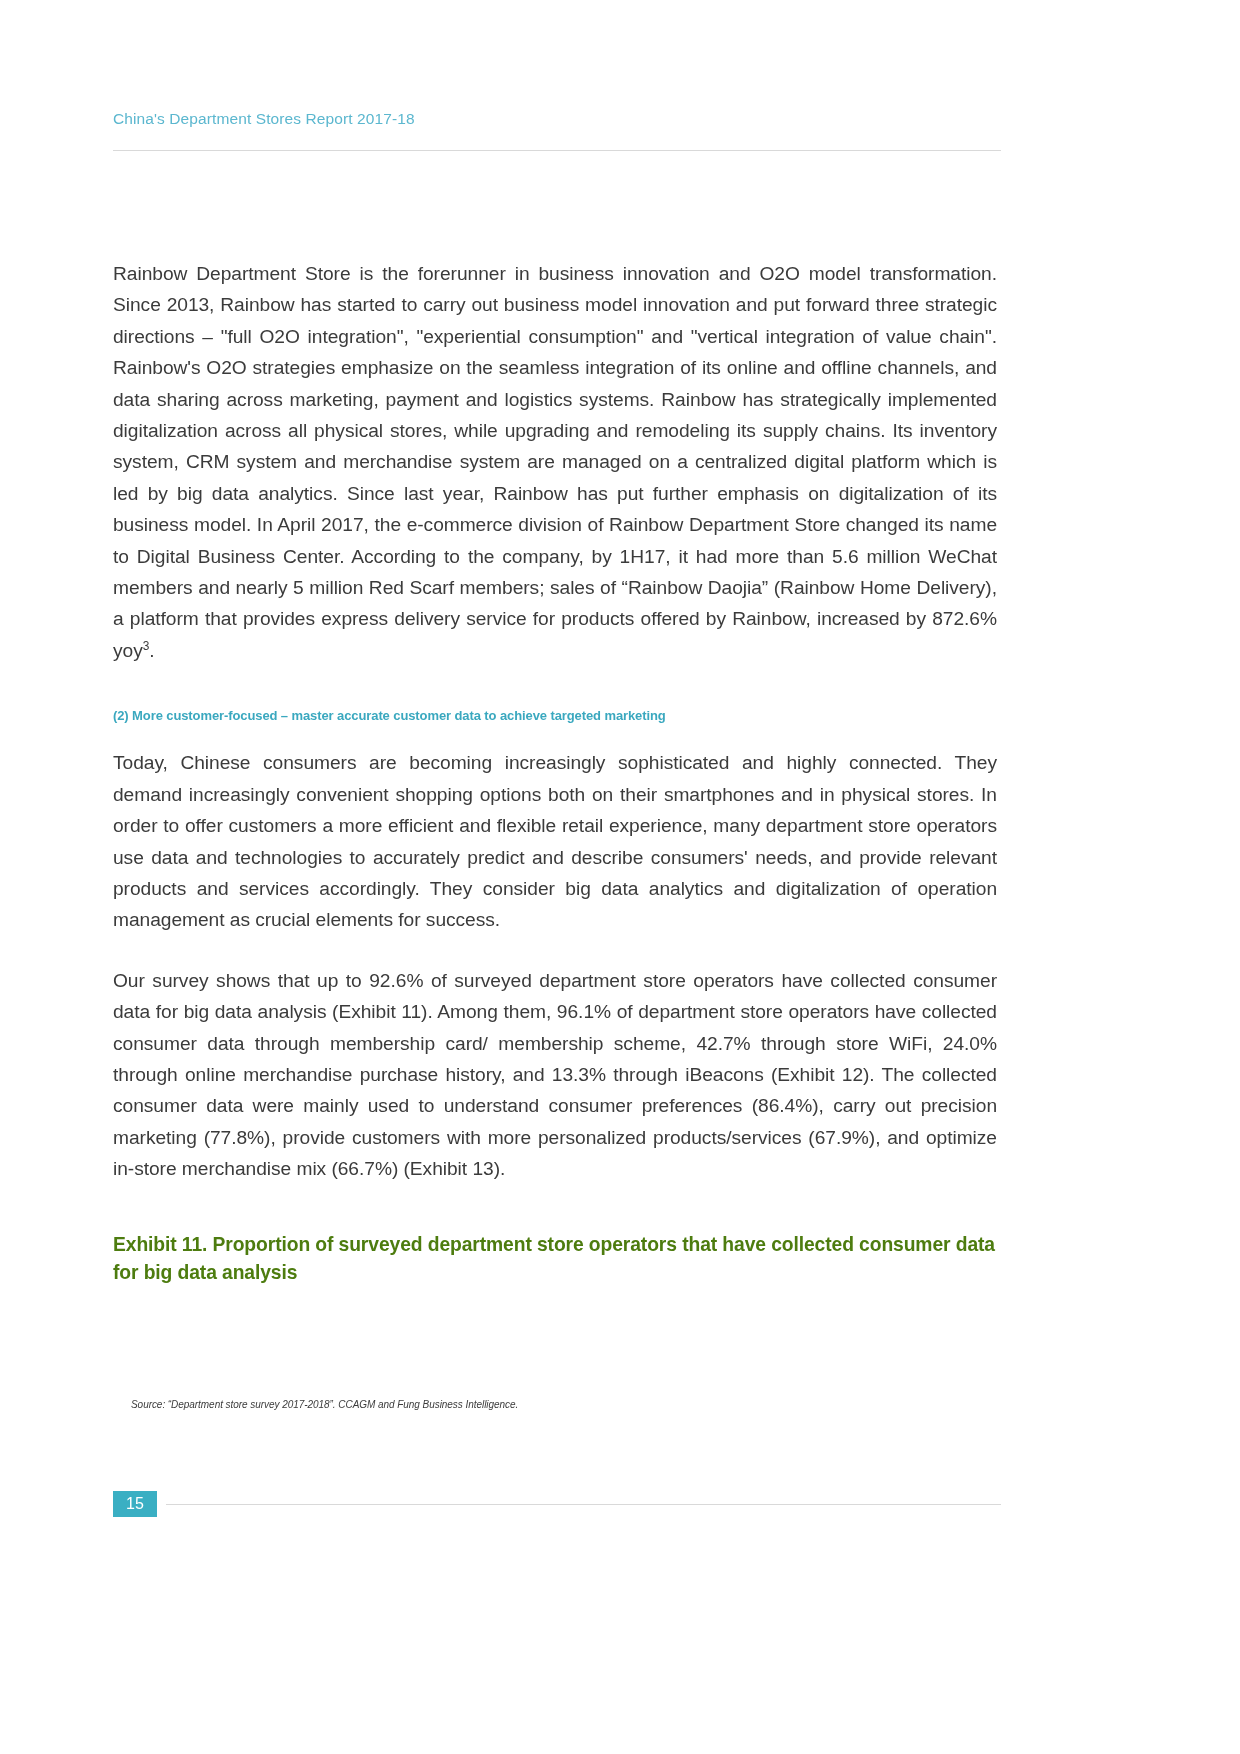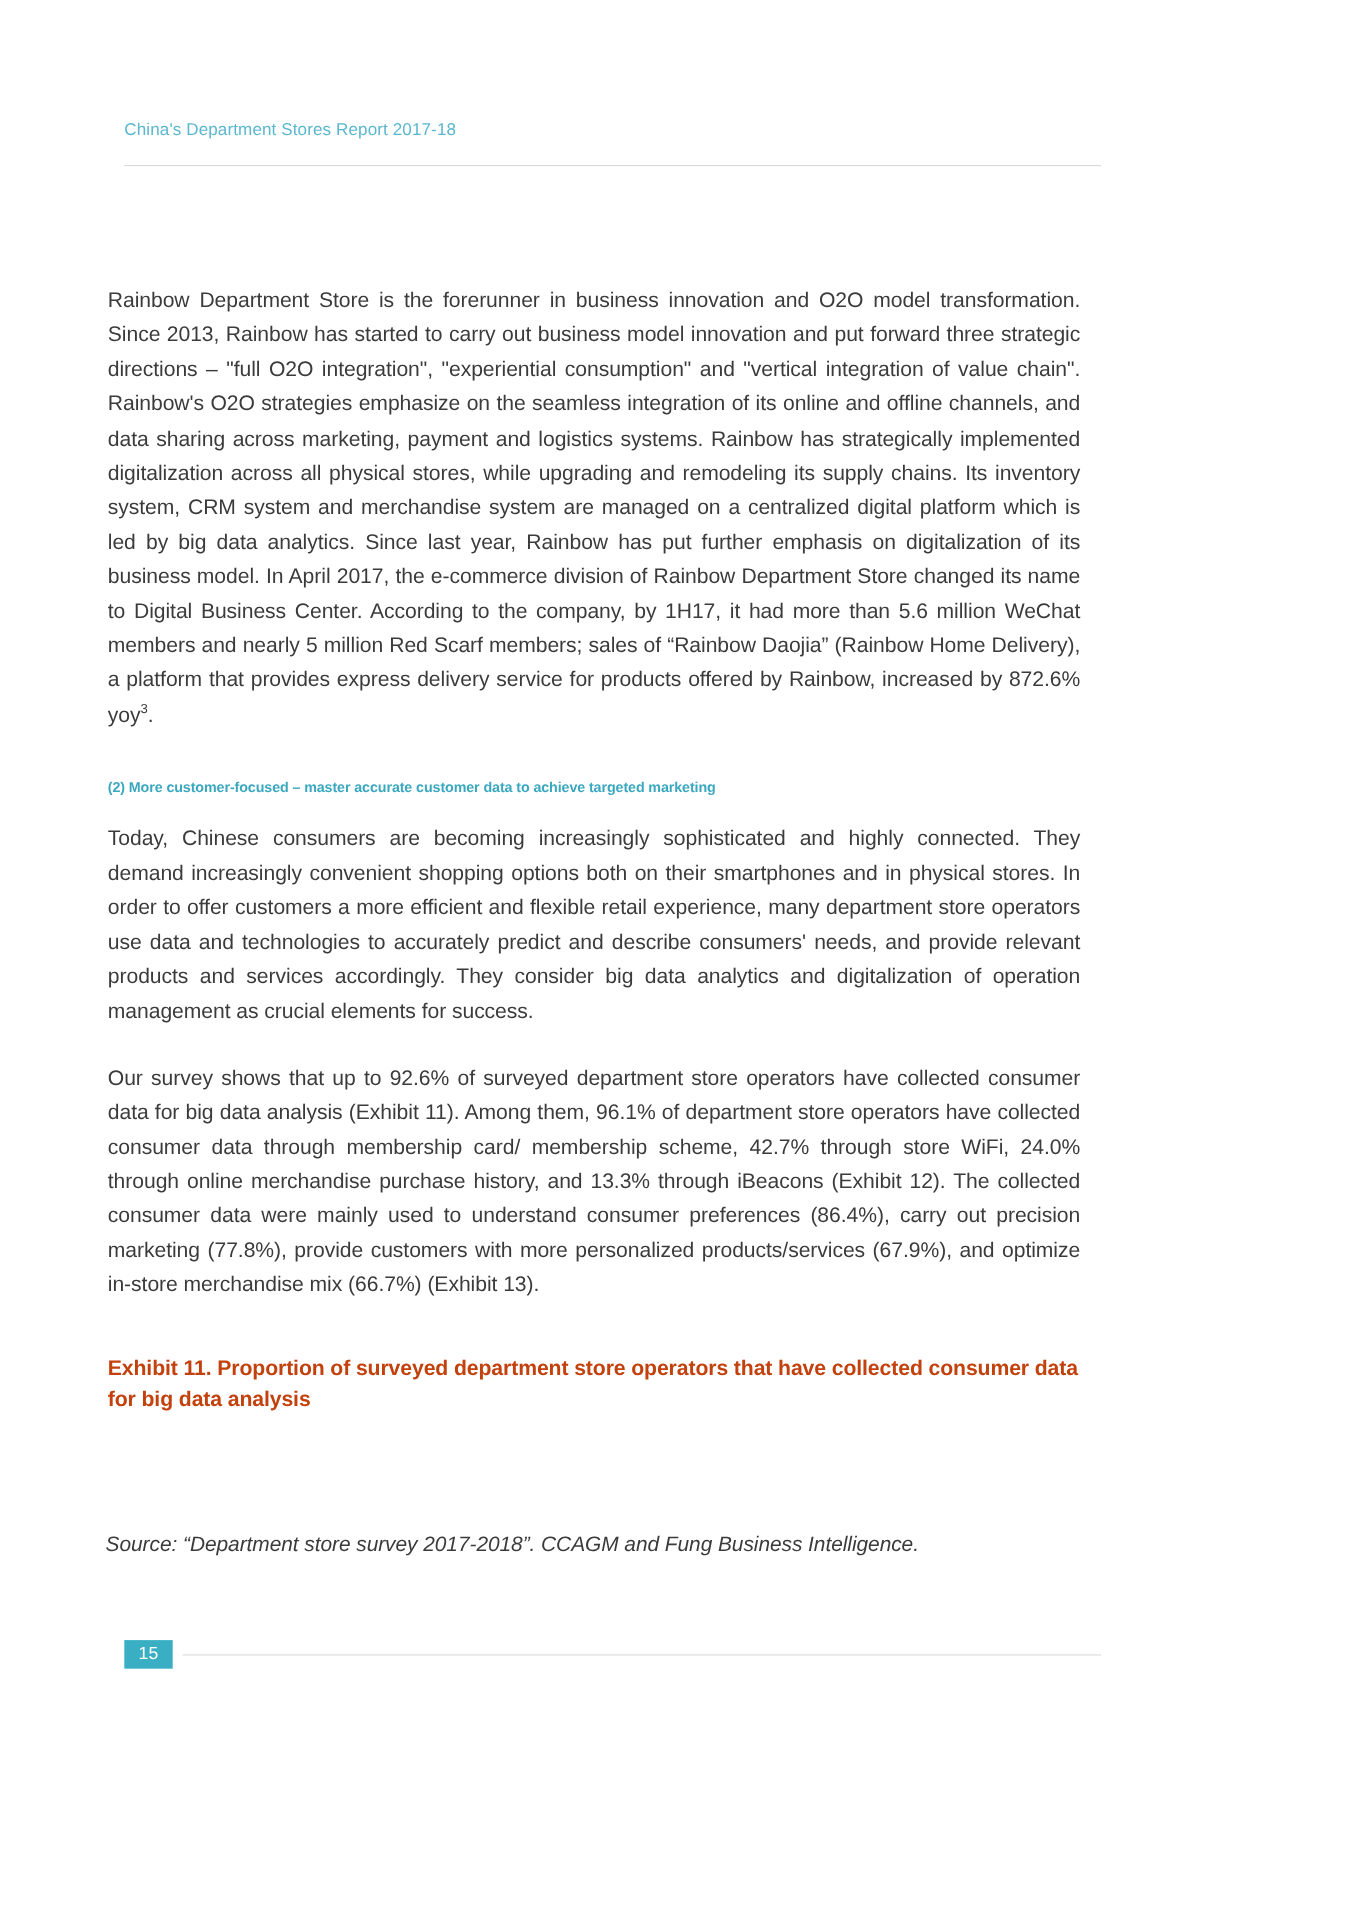--- a/index.html
+++ b/index.html
@@ -39,21 +39,21 @@
     left: 113px;
     top: 150px;
     width: 888px;
     height: 1px;
     background: #d9d9d9;
   }
 
   
   .content {
     position: absolute;
-    left: 98px;
+    left: 113px;
     top: 258px;
     width: 884px;
   }
 
   p.body-text {
     margin: 0 0 0 0;
     font-size: 19.2px;
     line-height: 31.4px;
     color: #3b3b3b;
     text-align: justify;
@@ -79,21 +79,21 @@
     letter-spacing: -0.1px;
     white-space: nowrap;
   }
   .heading-gap-after { height: 18px; }
 
   .exhibit-title {
     margin: 0;
     padding-top: 46px;
     font-size: 19.3px;
     font-weight: bold;
-    color: #c2410c;
+    color: #4d7c0f;
     line-height: 28px;
     letter-spacing: -0.1px;
   }
 
   
   .chart-block {
     position: relative;
     width: 884px;
     height: 268px;
     margin-top: 28px;
@@ -156,24 +156,24 @@
     transform: translateY(-50%);
     text-align: center;
     font-size: 43px;
     color: #4bb8cc;
     letter-spacing: -0.5px;
     line-height: 1;
   }
 
   .source-note {
     position: absolute;
-    left: 96px;
+    left: 131px;
     top: 1394px;
     width: 884px;
-    font-size: 19px;
+    font-size: 10px;
     font-style: italic;
     color: #3b3b3b;
     line-height: 22px;
     letter-spacing: -0.05px;
   }
 
   
   .footer-badge {
     position: absolute;
     left: 113px;

